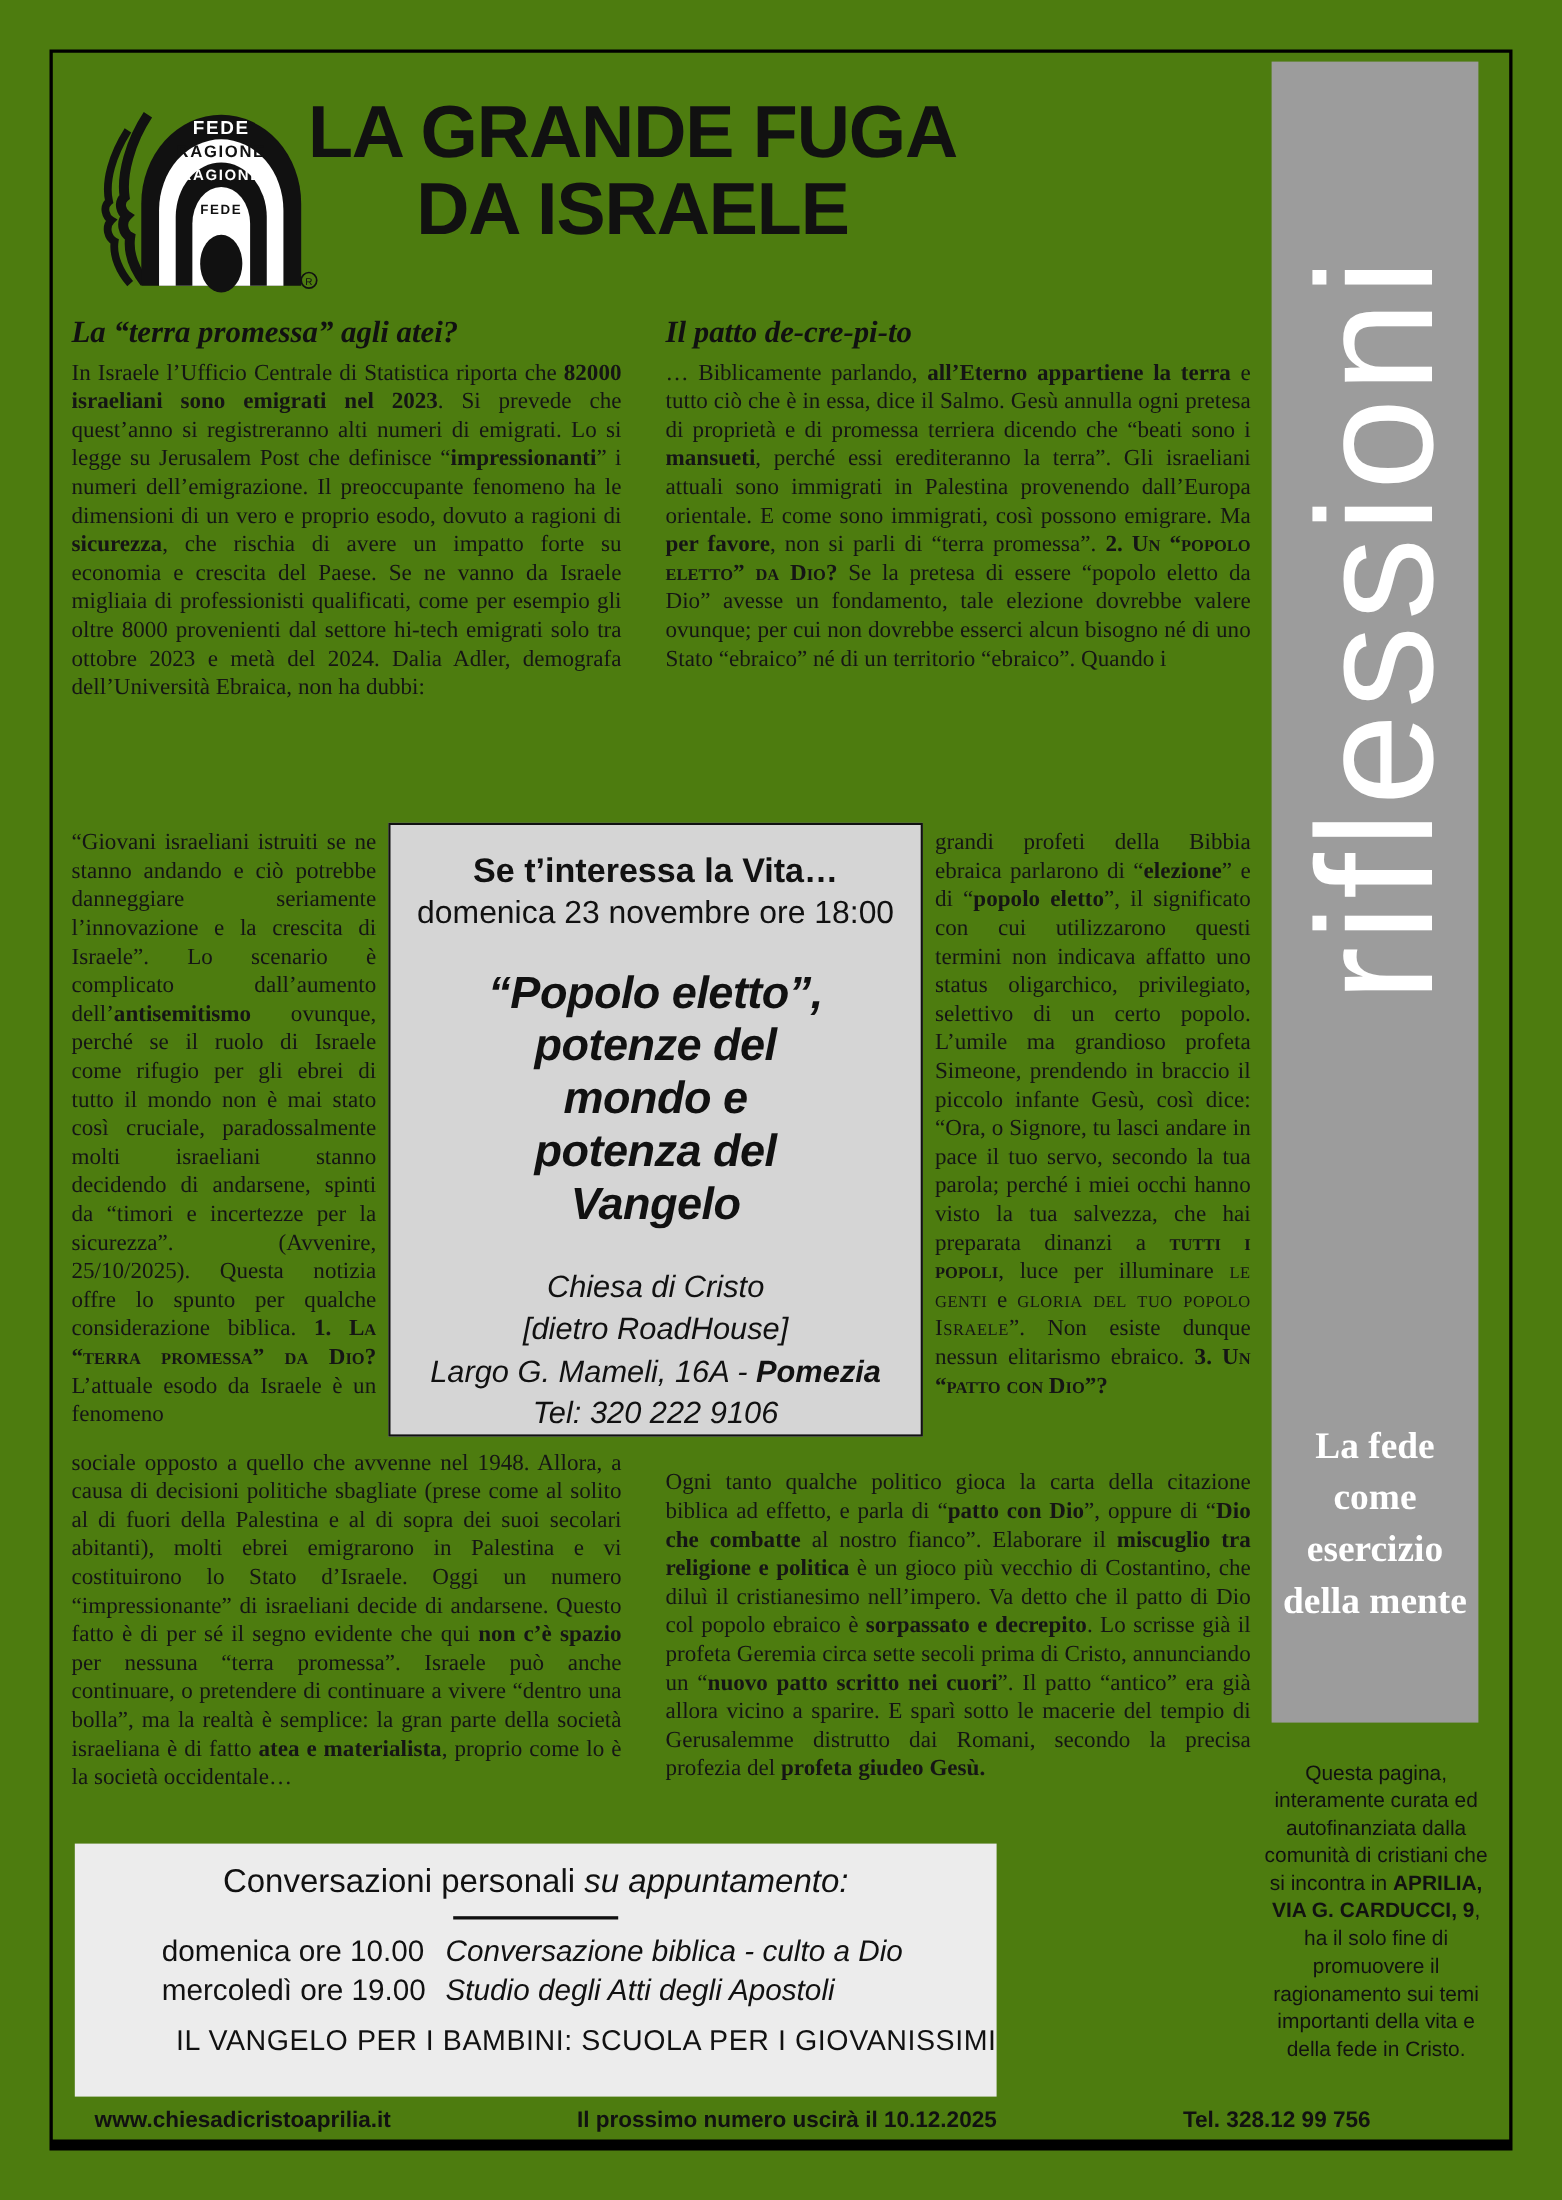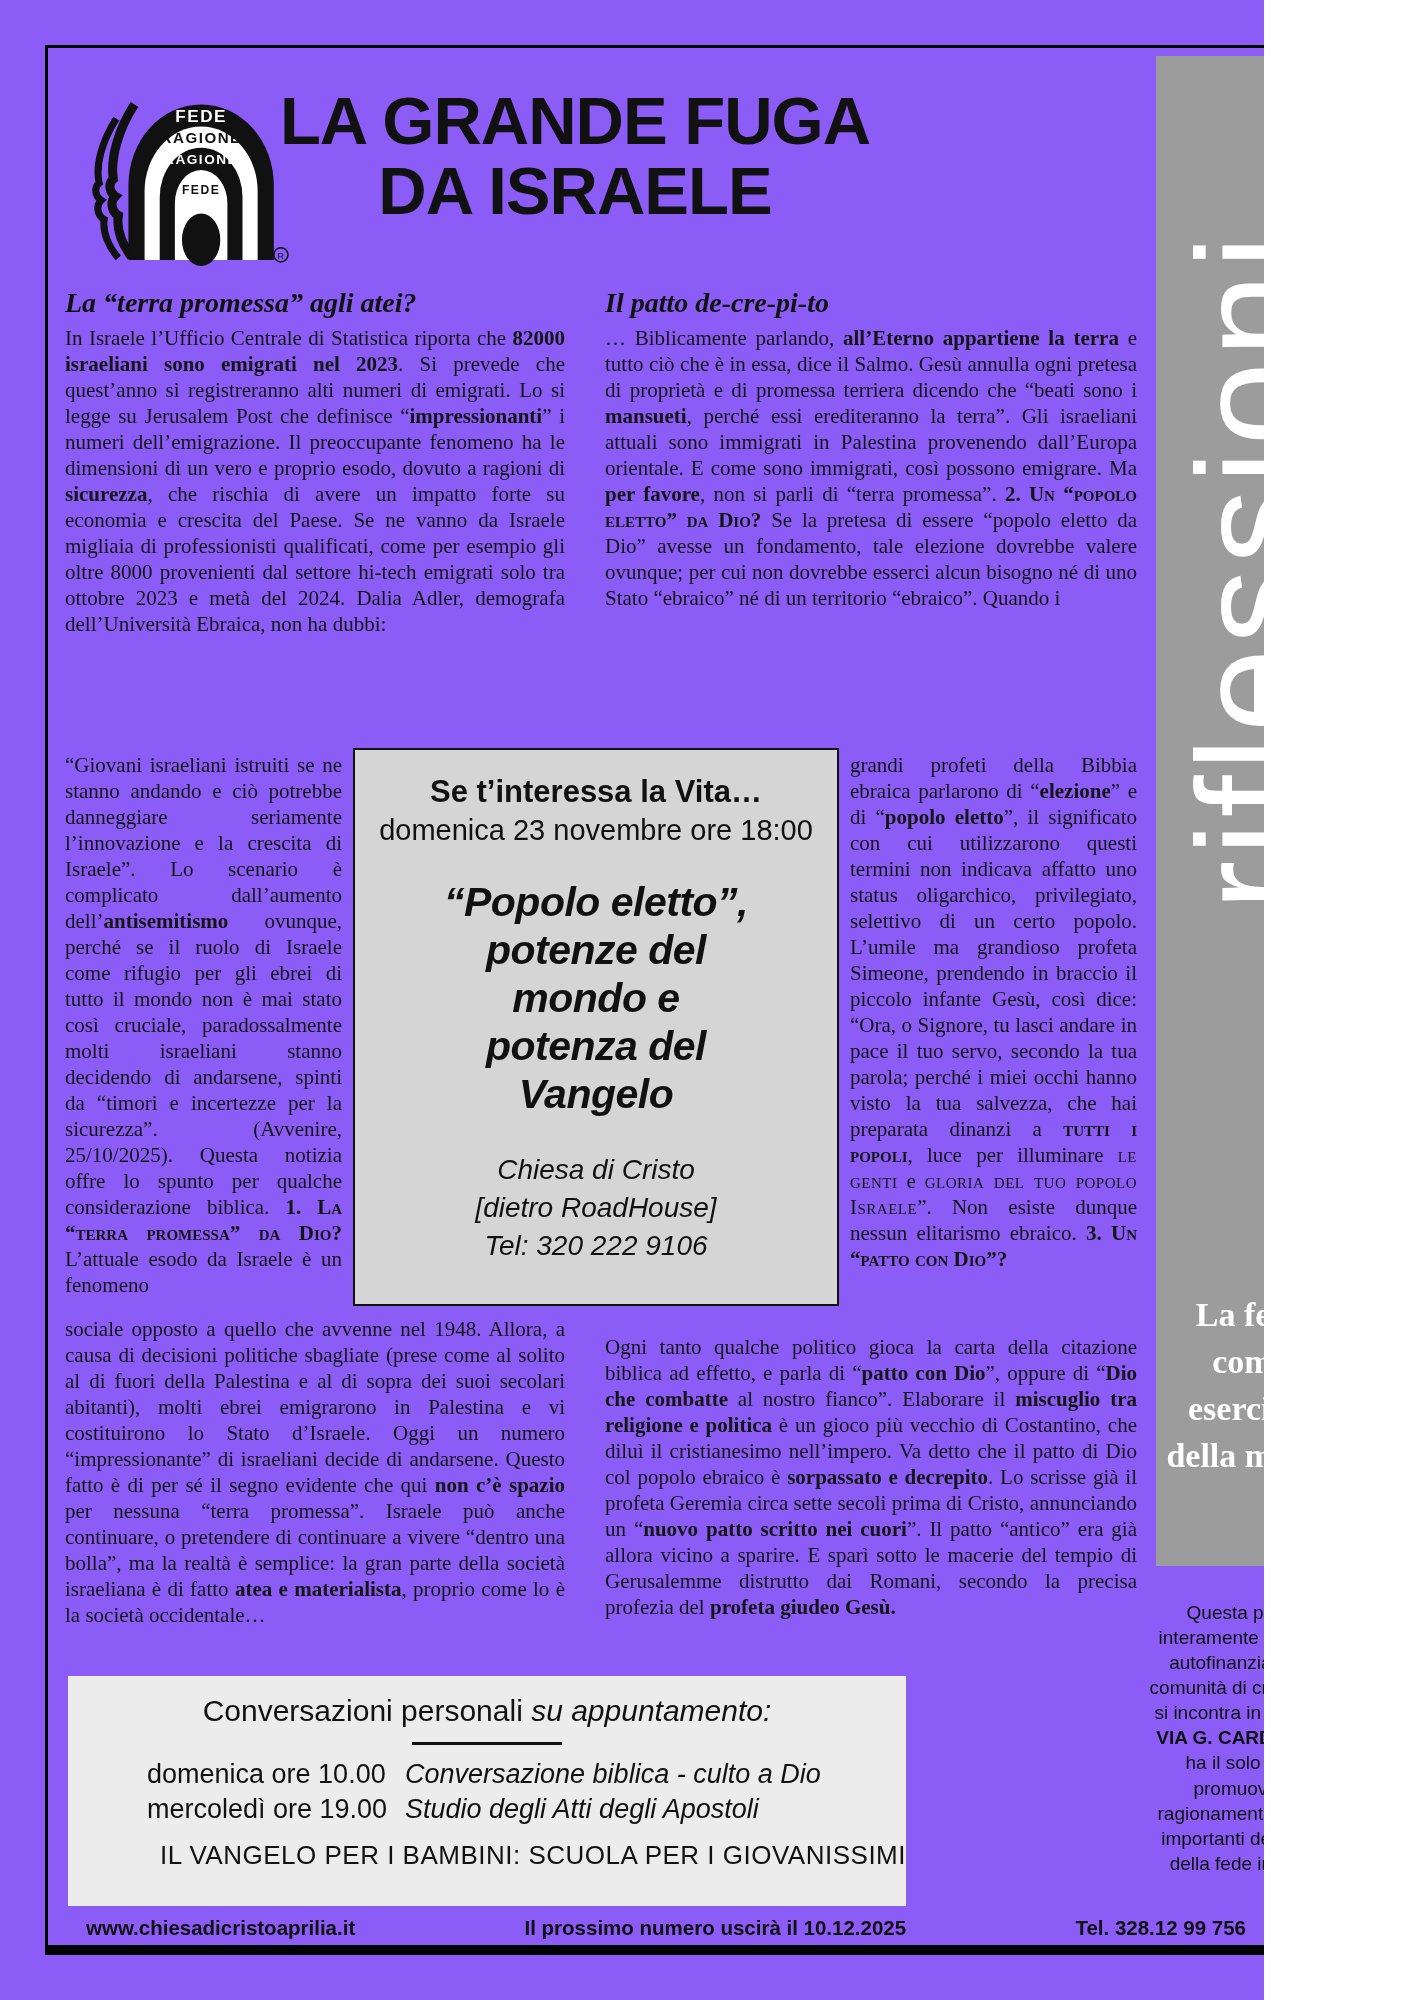--- a/index.html
+++ b/index.html
@@ -1,16 +1,16 @@
 <!DOCTYPE html>
 <html><head>
 <meta charset="utf-8">
 <style>
   html,body{margin:0;padding:0;background:#fff;}
-  .page{position:relative;width:1264px;height:2000px;background:#8b5cf6;overflow:hidden;
+  .page{position:relative;width:1420px;height:2000px;background:#4d7c0f;overflow:hidden;
         font-family:"Liberation Serif",serif;color:#151515;}
   .abs{position:absolute;}
   .sheet{position:absolute;left:45px;top:45px;width:1330px;height:1910px;
          border:3px solid #000;border-bottom-width:10px;box-sizing:border-box;}
   .masthead{left:235px;top:86px;width:680px;text-align:center;
             font-family:"Liberation Sans",sans-serif;font-weight:700;font-size:67px;
             line-height:1.05;letter-spacing:-1px;color:#111;}
   .colhead{font-family:"Liberation Serif",serif;font-size:28px;font-weight:700;font-style:italic;color:#111;}
   .body-text{font-size:21px;line-height:26px;text-align:justify;color:#151515;}
   .b{font-weight:700;}
@@ -103,20 +103,21 @@
     <div class="etitle">
         <div>“Popolo eletto”,</div>
         <div>potenze del</div>
         <div>mondo e</div>
         <div>potenza del</div>
         <div>Vangelo</div>
       </div>
     <div class="venue">
       <div>Chiesa di Cristo</div>
       <div>[dietro RoadHouse]</div>
+      <div><span>Largo G. Mameli, 16A - </span><span class="b">Pomezia</span></div>
     </div>
     <div class="ephone">Tel: 320 222 9106</div>
   </div>
 
   <div class="abs contactbox">
     <div class="cline1"><span>Conversazioni personali </span><span class="iu">su appuntamento:</span></div>
     <div class="crule"></div>
     <div class="sched">
       <div>
         <span class="when">domenica ore 10.00</span><span class="i">Conversazione biblica - culto a Dio</span>

